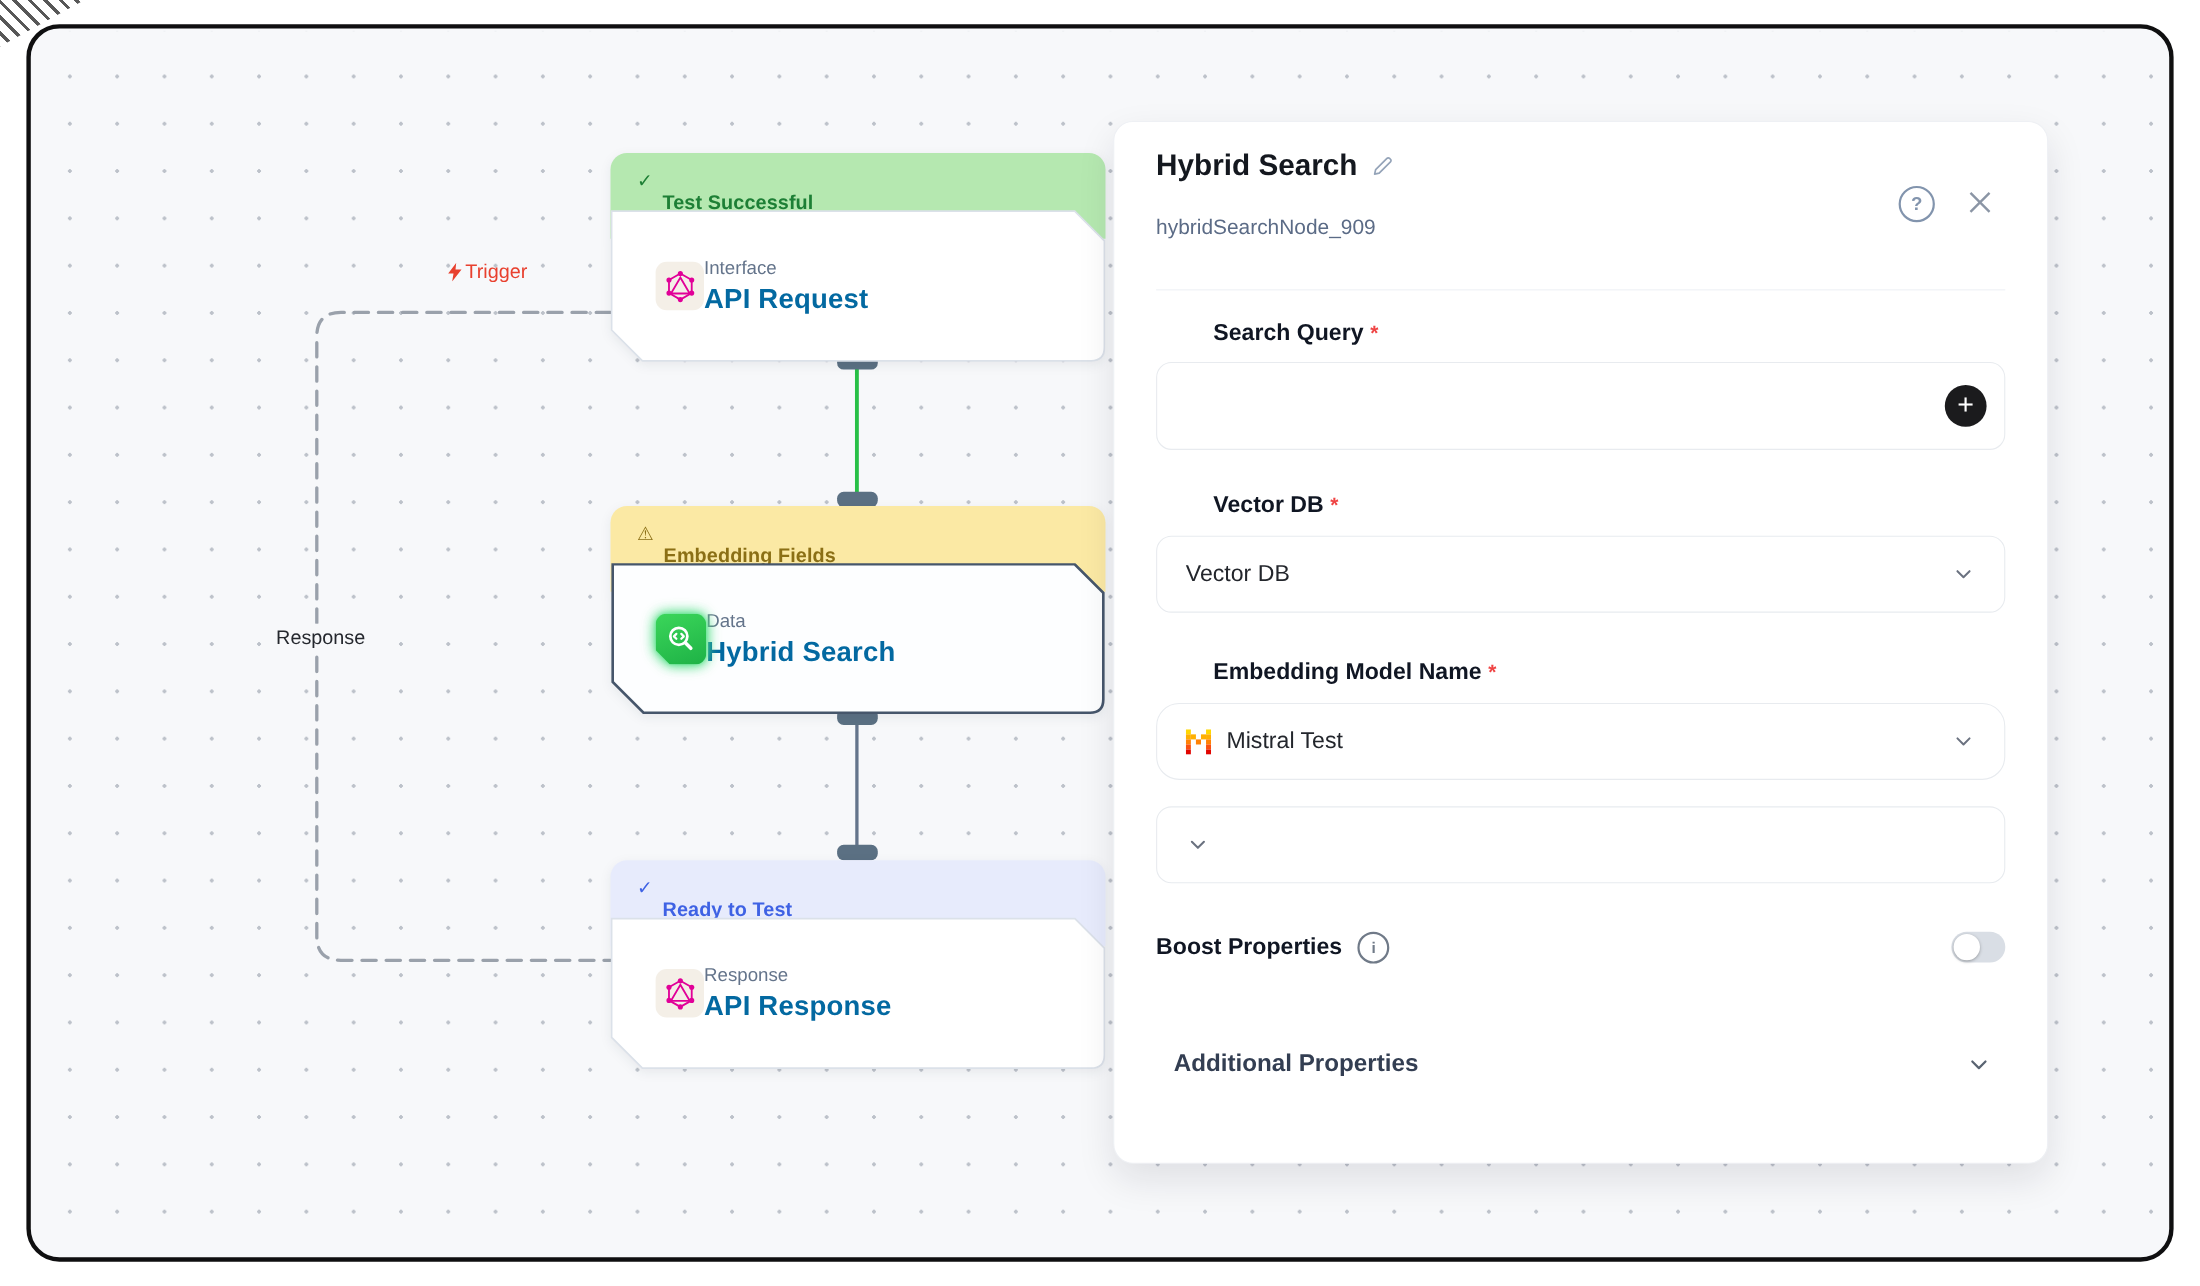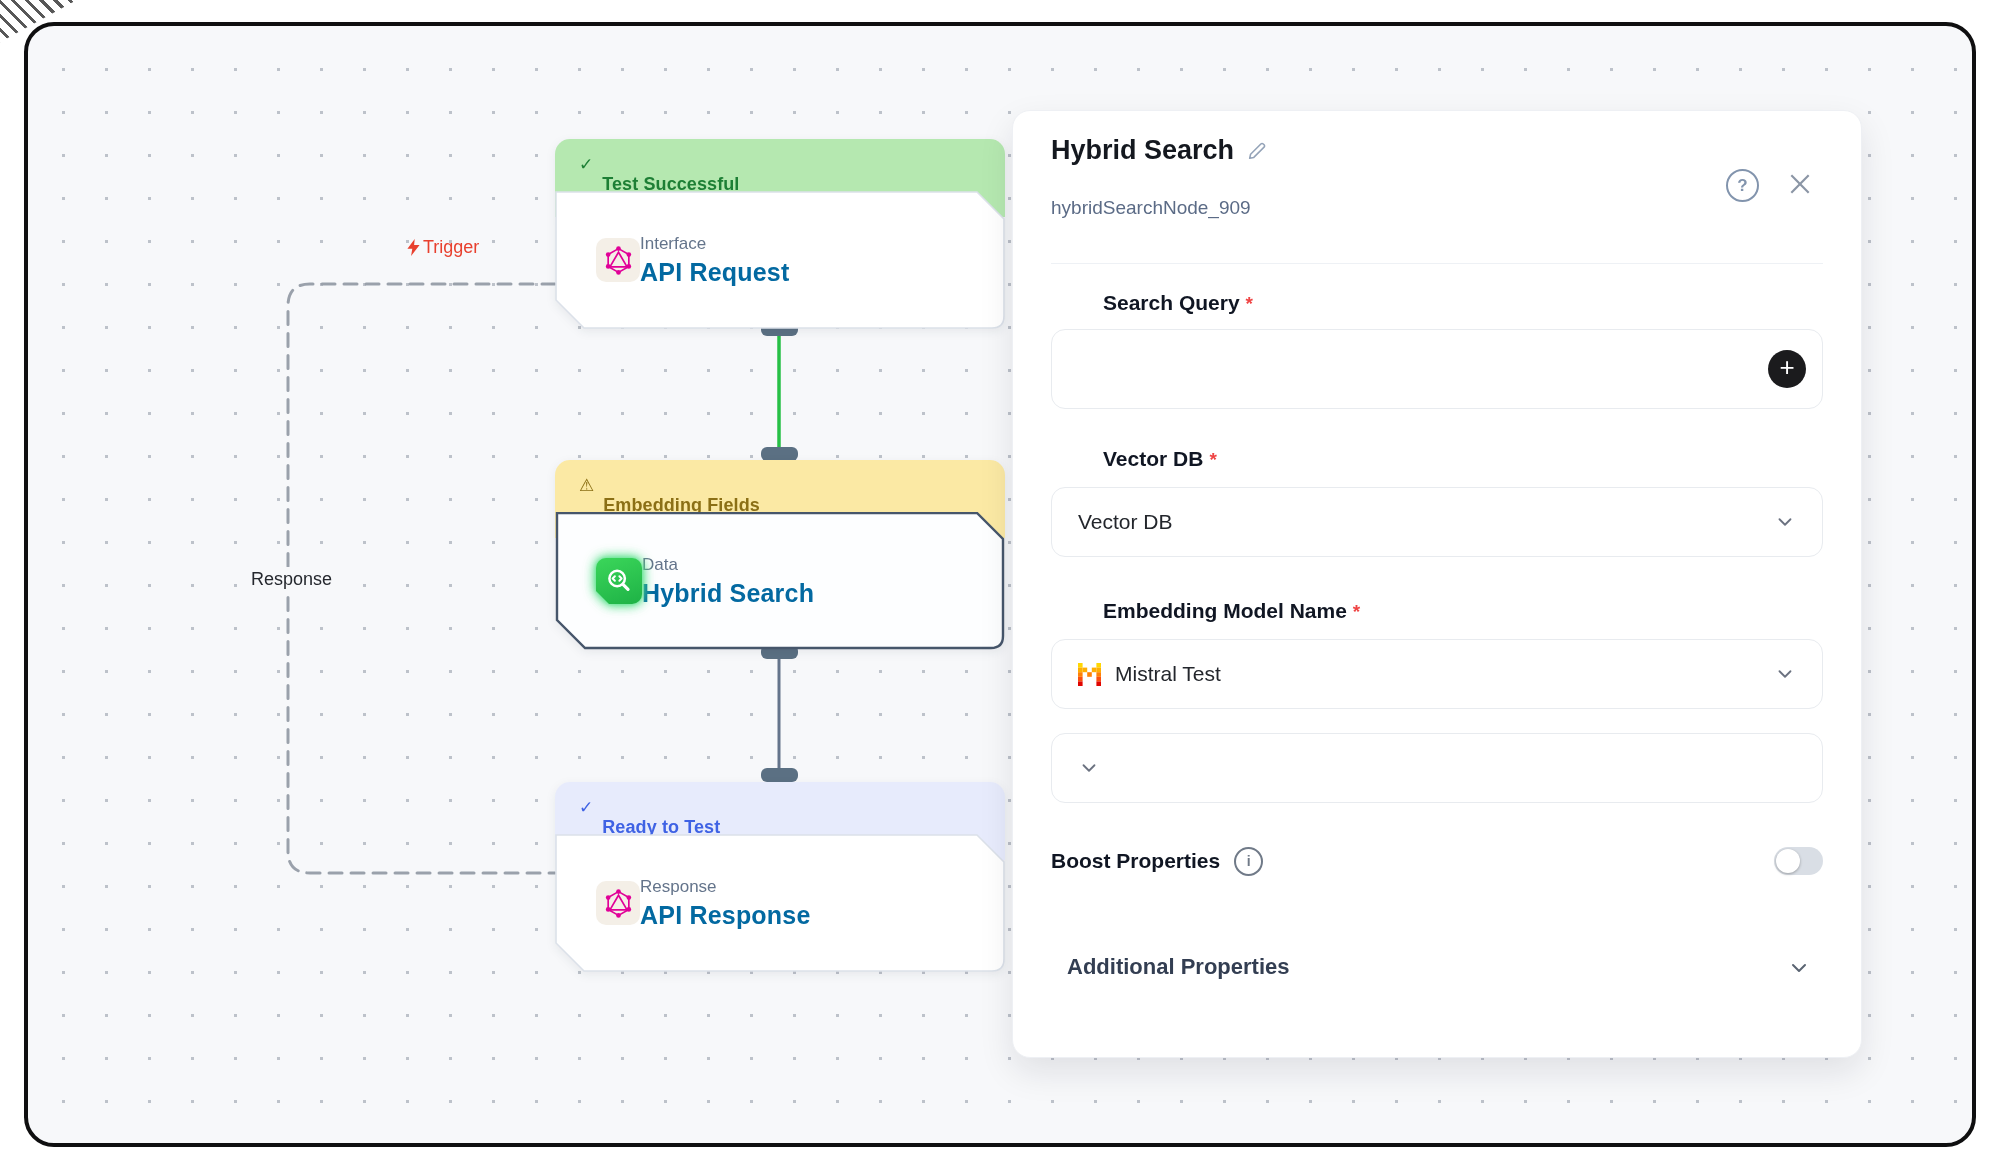--- a/index.html
+++ b/index.html
@@ -66,21 +66,21 @@
   .req{color:#ef4444;margin-left:6px;font-size:19px;}
   .box{position:absolute;left:38px;width:772px;background:#fff;border:1.5px solid #e8ebef;
     border-radius:14px;box-sizing:border-box;}
   .query-box{top:218px;height:80px;}
   .query-input{position:absolute;left:18px;top:8px;right:70px;bottom:8px;border:none;outline:none;
     font-size:20px;color:#1f2937;background:transparent;width:calc(100% - 92px);}
   .plus-btn{position:absolute;right:16px;top:50%;transform:translateY(-50%);width:38px;height:38px;
     border-radius:50%;background:#1b1b1d;color:#fff;border:none;font-size:26px;font-weight:500;
     display:flex;align-items:center;justify-content:center;cursor:pointer;padding:0 0 3px 0;}
   .select{height:70px;display:flex;align-items:center;padding:0 26px 0 26px;cursor:pointer;}
-  .sel1{top:376px;} .sel2{top:528px;} .sel3{top:622px;}
+  .sel1{top:376px;} .sel2{top:528px;border-radius:21px;} .sel3{top:622px;}
   .select .val{font-size:21px;color:#23262c;flex:1;display:flex;align-items:center;gap:14px;}
   .lbl-sq{top:180px;} .lbl-vdb{top:336px;} .lbl-emb{top:488px;}
   .boost-row{position:absolute;left:38px;right:38px;top:733px;height:34px;display:flex;align-items:center;}
   .boost-label{font-size:21px;font-weight:700;color:#101623;text-align:right;}
   .info-circle{width:25px;height:25px;border:2px solid #707a88;border-radius:50%;color:#707a88;
     font-size:14px;font-weight:700;display:flex;align-items:center;justify-content:center;margin-left:14px;}
   .toggle{margin-left:auto;width:49px;height:28px;background:#d9dee5;border-radius:15px;position:relative;cursor:pointer;}
   .knob{position:absolute;left:2px;top:2px;width:24px;height:24px;border-radius:50%;background:#ffffff;
     box-shadow:0 1px 3px rgba(0,0,0,.3);}
   .additional-row{position:absolute;left:54px;right:50px;top:843px;display:flex;align-items:flex-end;cursor:pointer;}

